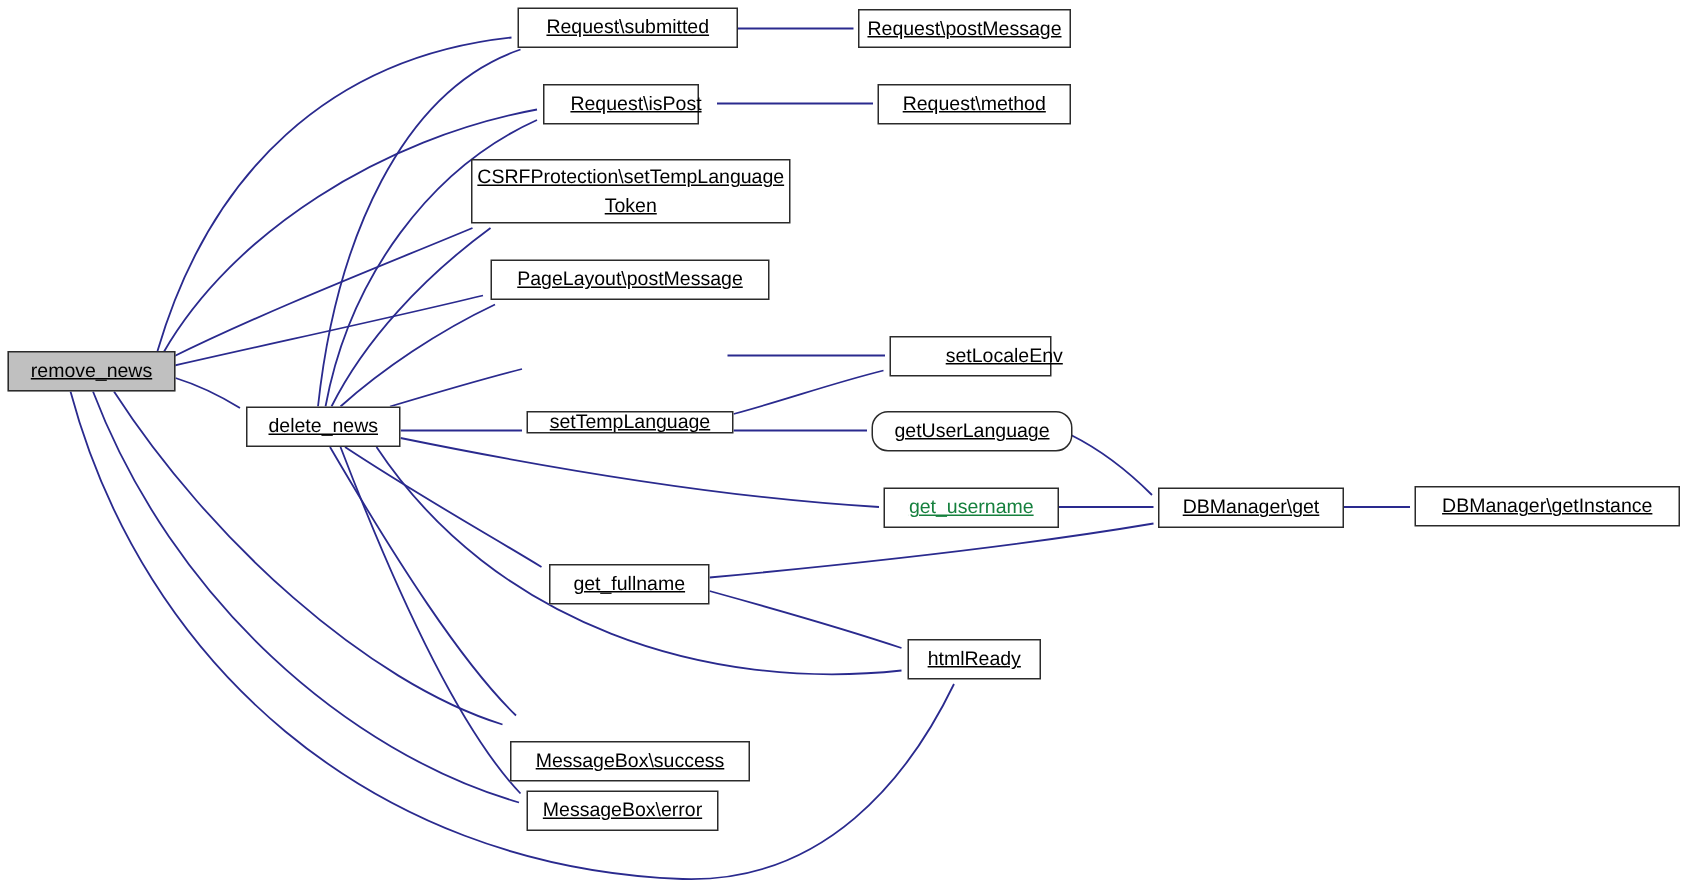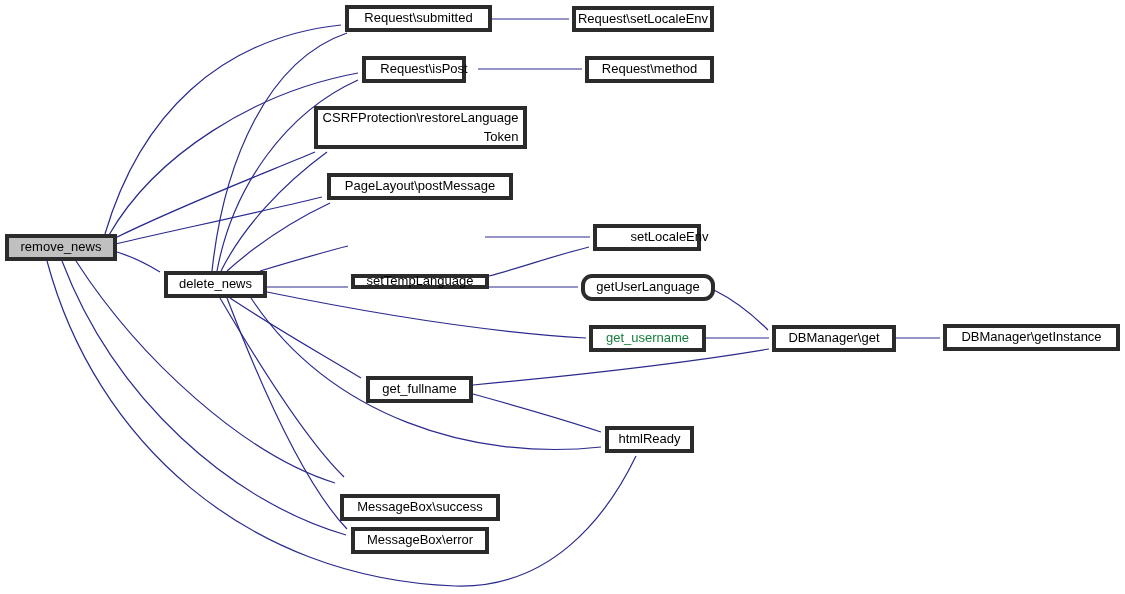--- a/index.html
+++ b/index.html
@@ -9,29 +9,30 @@
     background:#ffffff;
     font-family:"Liberation Sans", sans-serif;
     overflow:hidden;
   }
   #edge-layer{position:absolute;left:0;top:0;width:1125px;height:594px;}
   #edge-layer path{fill:none;stroke-width:1.2px;}
   .node{
     position:absolute;
     box-sizing:border-box;
     display:flex;align-items:center;justify-content:center;
-    text-align:right;
+    text-align:center;
     background:#ffffff;
-    border:4px solid #6d28d9;
+    border:1px solid #6d28d9;
     font-size:13px;
     line-height:1.4;
     color:#000000;
     white-space:pre-line;
     cursor:pointer;
     z-index:2;
+    text-decoration:underline;
   }
   .node.highlight{background:#c0c0c0;}
 </style>
 </head>
 <body>
 
 <div id="canvas" style="background: rgb(255, 255, 255);">
   <svg id="edge-layer" viewBox="0 0 1125 594" xmlns="http://www.w3.org/2000/svg">
     <defs>
       <marker id="arrowhead" viewBox="0 0 10 8" refX="8.6" refY="4" markerWidth="10" markerHeight="8" orient="auto">
@@ -64,29 +65,29 @@
       <path d="M489,287 C520,287 546,287 578,287" stroke="#2a2a8e" marker-end="url(#arrowhead)"></path>
       <path d="M714,290 C736,301 752,314 768,330" stroke="#2a2a8e" marker-end="url(#arrowhead)"></path>
       <path d="M706,338 C728,338 746,338 769,338" stroke="#2a2a8e" marker-end="url(#arrowhead)"></path>
       <path d="M473,385 C580,375 692,362 769,349" stroke="#2a2a8e" marker-end="url(#arrowhead)"></path>
       <path d="M473,394 C520,407 562,419 601,432" stroke="#2a2a8e" marker-end="url(#arrowhead)"></path>
       <path d="M896,338 C910,338 924,338 940,338" stroke="#2a2a8e" marker-end="url(#arrowhead)"></path>
     </svg>
 <div class="node highlight" style="left: 5px; top: 234px; width: 112px; height: 27px; border-color: rgb(43, 43, 43); background: rgb(192, 192, 192); color: rgb(0, 0, 0);">remove_news</div>
     <div class="node" style="left: 164px; top: 271px; width: 103px; height: 27px; border-color: rgb(43, 43, 43); background: rgb(255, 255, 255); color: rgb(0, 0, 0);">delete_news</div>
     <div class="node" style="left: 345px; top: 5px; width: 147px; height: 27px; border-color: rgb(43, 43, 43); background: rgb(255, 255, 255); color: rgb(0, 0, 0);">Request\submitted</div>
-    <div class="node" style="left: 572px; top: 6px; width: 142px; height: 26px; border-color: rgb(43, 43, 43); background: rgb(255, 255, 255); color: rgb(0, 0, 0);">Request\setLocaleEnv</div>
+    <div class="node" style="left: 572px; top: 6px; width: 142px; height: 26px; border-color: rgb(43, 43, 43); background: rgb(255, 255, 255); color: rgb(0, 0, 0);">Request\postMessage</div>
     <div class="node" style="left: 362px; top: 56px; width: 104px; height: 27px; border-color: rgb(43, 43, 43); background: rgb(255, 255, 255); color: rgb(0, 0, 0); padding-left: 20px;">Request\isPost</div>
     <div class="node" style="left: 585px; top: 56px; width: 129px; height: 27px; border-color: rgb(43, 43, 43); background: rgb(255, 255, 255); color: rgb(0, 0, 0);">Request\method</div>
-    <div class="node" style="left: 314px; top: 106px; width: 213px; height: 43px; border-color: rgb(43, 43, 43); background: rgb(255, 255, 255); color: rgb(0, 0, 0);">CSRFProtection\restoreLanguage
+    <div class="node" style="left: 314px; top: 106px; width: 213px; height: 43px; border-color: rgb(43, 43, 43); background: rgb(255, 255, 255); color: rgb(0, 0, 0);">CSRFProtection\setTempLanguage
 Token</div>
     <div class="node" style="left: 327px; top: 173px; width: 186px; height: 27px; border-color: rgb(43, 43, 43); background: rgb(255, 255, 255); color: rgb(0, 0, 0);">PageLayout\postMessage</div>
     <div class="node" style="left: 593px; top: 224px; width: 108px; height: 27px; border-color: rgb(43, 43, 43); background: rgb(255, 255, 255); color: rgb(0, 0, 0); padding-left: 45px;">setLocaleEnv</div>
     <div class="node" style="left: 351px; top: 274px; width: 138px; height: 15px; border-color: rgb(43, 43, 43); background: rgb(255, 255, 255); color: rgb(0, 0, 0);">setTempLanguage</div>
     <div class="node" style="left: 581px; top: 274px; width: 134px; height: 27px; border-color: rgb(43, 43, 43); background: rgb(255, 255, 255); color: rgb(0, 0, 0); border-radius: 11px;">getUserLanguage</div>
     <div class="node" style="left: 589px; top: 325px; width: 117px; height: 27px; border-color: rgb(43, 43, 43); background: rgb(255, 255, 255); color: #15803d;">get_username</div>
     <div class="node" style="left: 772px; top: 325px; width: 124px; height: 27px; border-color: rgb(43, 43, 43); background: rgb(255, 255, 255); color: rgb(0, 0, 0);">DBManager\get</div>
     <div class="node" style="left: 943px; top: 324px; width: 177px; height: 27px; border-color: rgb(43, 43, 43); background: rgb(255, 255, 255); color: rgb(0, 0, 0);">DBManager\getInstance</div>
     <div class="node" style="left: 366px; top: 376px; width: 107px; height: 27px; border-color: rgb(43, 43, 43); background: rgb(255, 255, 255); color: rgb(0, 0, 0);">get_fullname</div>
     <div class="node" style="left: 605px; top: 426px; width: 89px; height: 27px; border-color: rgb(43, 43, 43); background: rgb(255, 255, 255); color: rgb(0, 0, 0);">htmlReady</div>
     <div class="node" style="left: 340px; top: 478px; width: 160px; height: 27px; border-color: rgb(43, 43, 43); background: rgb(255, 255, 255); color: rgb(0, 0, 0); margin-top: 16px;">MessageBox\success</div>
-    <div class="node" style="left: 351px; top: 527px; width: 138px; height: 27px; border-color: rgb(43, 43, 43); background: rgb(255, 255, 255); color: rgb(0, 0, 0);">MessageBox\error</div>
+    <div class="node" style="left: 351px; top: 527px; width: 128px; height: 27px; border-color: rgb(43, 43, 43); background: rgb(255, 255, 255); color: rgb(0, 0, 0);">MessageBox\error</div>
   </div>
 
 </body></html>

